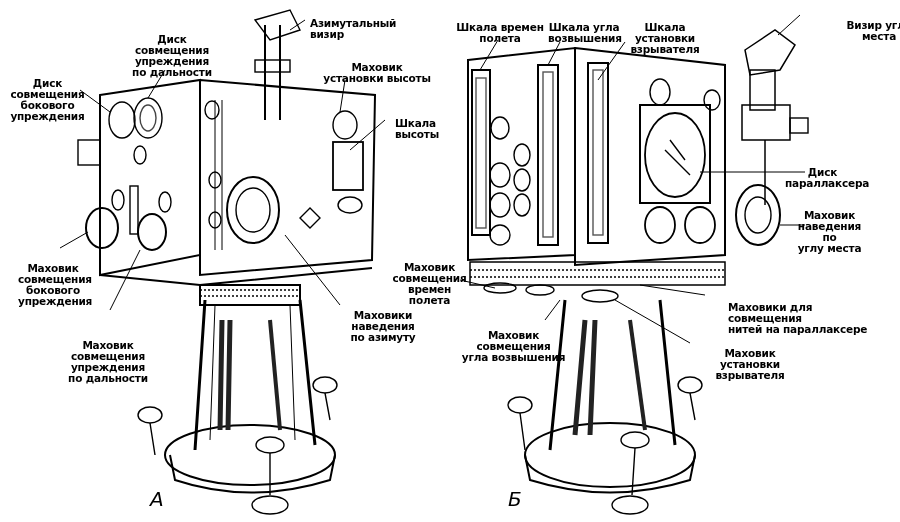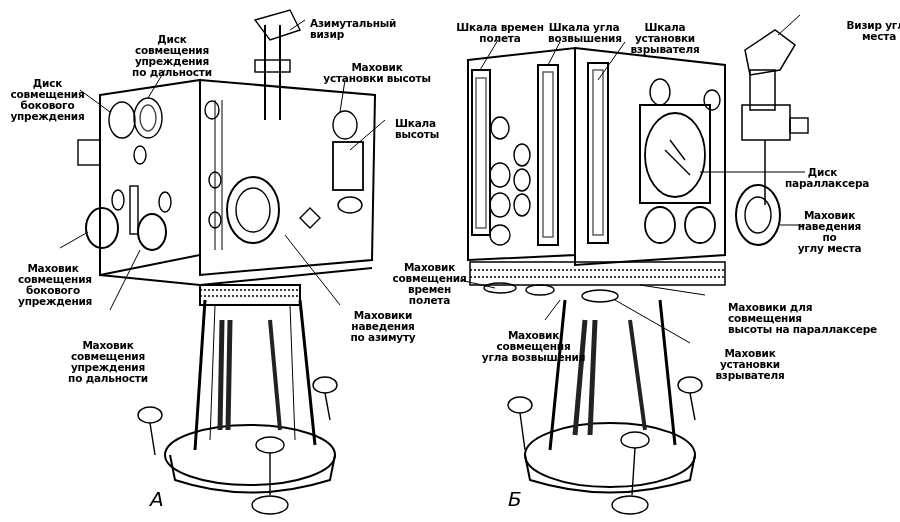--- a/index.html
+++ b/index.html
@@ -178,18 +178,18 @@
 места</div>
 <div class="lbl" style="left:785px;top:155px;width:75px;">Диск
 параллаксера</div>
 <div class="lbl" style="left:792px;top:198px;width:75px;">Маховик
 наведения по
 углу места</div>
 <div class="lbl" style="left:392px;top:250px;width:75px;">Маховик
 совмещения
 времен полета</div>
 <div class="lbl" style="left:728px;top:290px;width:150px;text-align:left;">Маховики для совмещения
-высоты на параллаксере</div>
-<div class="lbl" style="left:476px;top:318px;width:115px;">Маховик совмещения
+нитей на параллаксере</div>
+<div class="lbl" style="left:456px;top:318px;width:115px;">Маховик совмещения
 угла возвышения</div>
 <div class="lbl" style="left:695px;top:336px;width:110px;">Маховик установки
 взрывателя</div>
 <div class="view" style="left:508px;top:487px;">Б</div>
 
 </body></html>

